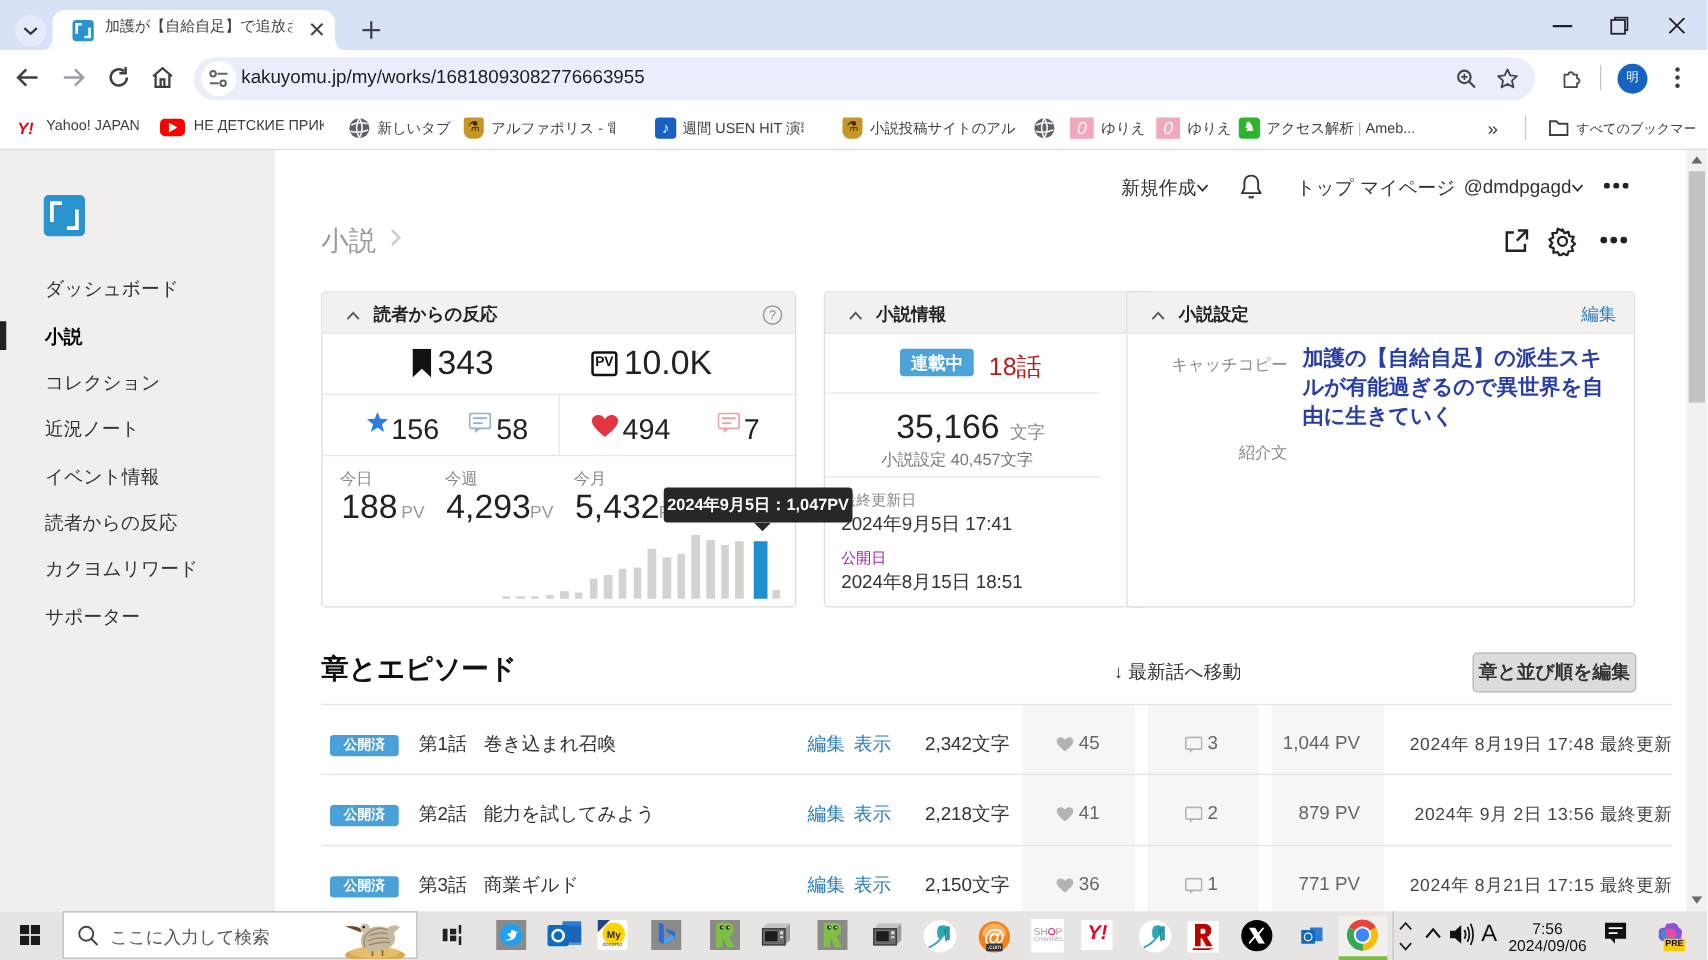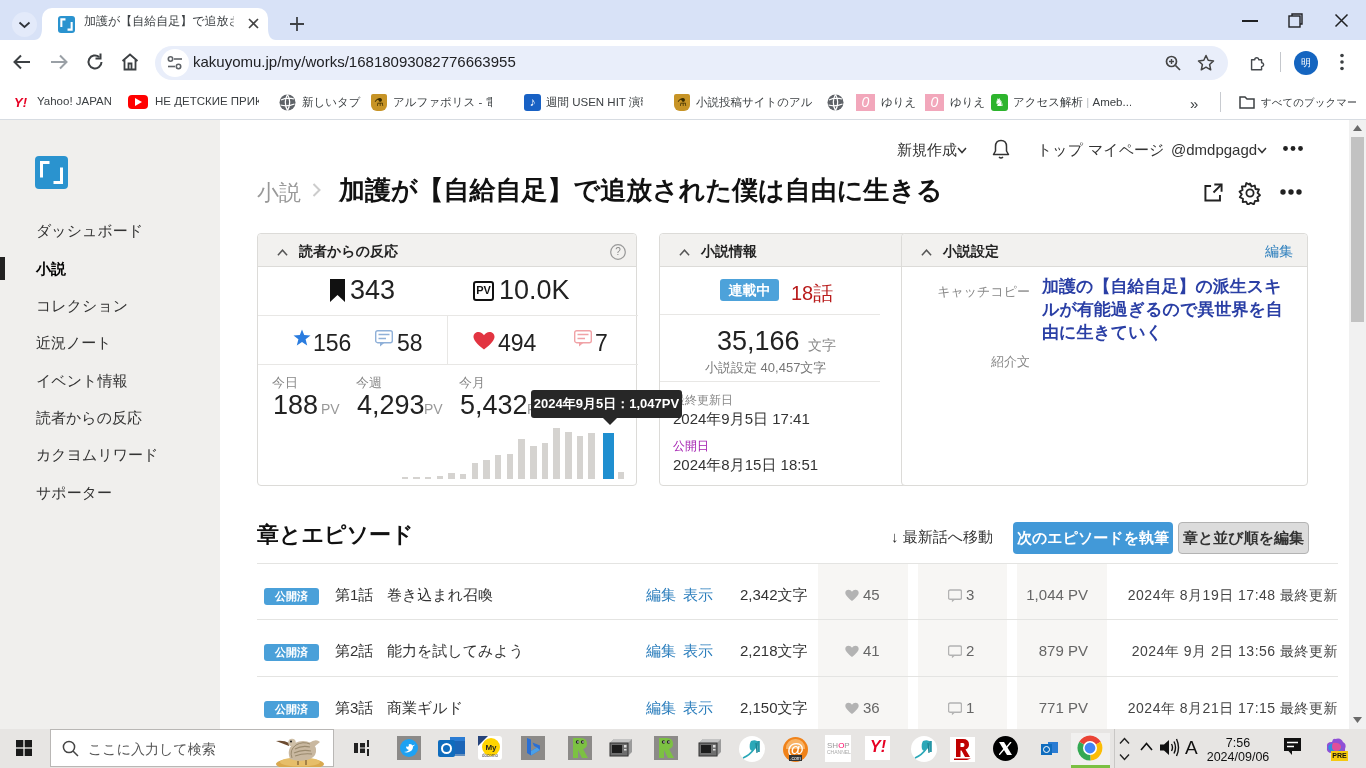--- a/index.html
+++ b/index.html
@@ -187,21 +187,20 @@
 <svg class="abs" style="left:1283px;top:26px" width="20" height="5" viewBox="0 0 20 5">
       <circle cx="2.5" cy="2.5" r="2.4" fill="#222"></circle>
       <circle cx="10" cy="2.5" r="2.4" fill="#222"></circle>
       <circle cx="17.5" cy="2.5" r="2.4" fill="#222"></circle>
     </svg>
 
 <div class="abs" style="left:257px;top:58px;font-size:22px;color:#999">小説</div>
 <svg class="abs" style="left:312px;top:63px" width="9" height="14" viewBox="0 0 9 14">
       <path d="M1.5 1 L7.5 7 L1.5 13" stroke="#ccc" stroke-width="2" fill="none"></path>
     </svg>
-<div class="abs" style="left:339px;top:53px;font-size:26px;font-weight:bold;color:#111">加護が【自給自足】で追放された僕は自由に生きる</div>
 <svg class="abs" style="left:1203px;top:62px" width="21" height="21" viewBox="0 0 26 26">
       <path d="M10 5 L3 5 L3 23 L21 23 L21 16" fill="none" stroke="#222" stroke-width="2.4"></path>
       <path d="M14 3 L23 3 L23 12" fill="none" stroke="#222" stroke-width="2.4"></path>
       <path d="M23 3 L13 13" stroke="#222" stroke-width="2.4"></path>
     </svg>
 <svg class="abs" style="left:1238px;top:61px" width="24" height="24" viewBox="0 0 24 24">
       <circle cx="12" cy="12" r="3.6" fill="none" stroke="#222" stroke-width="1.8"></circle>
       <path d="M12 2.5 L13.5 5.5 L16.8 4.5 L17.5 8 L21 8.5 L19.5 11.8 L22 14.2 L19.3 16.4 L20.4 19.8 L16.9 20 L15.8 23.4 L12.6 21.8 L9.8 23.9 L8.2 20.7 L4.7 21.2 L5 17.7 L1.8 16.2 L3.8 13.3 L1.5 10.6 L4.6 9 L3.9 5.5 L7.4 5.4 L8.3 2 L11.5 3.6 Z" fill="none" stroke="#222" stroke-width="1.8" stroke-linejoin="round"></path>
     </svg>
 <svg class="abs" style="left:1280px;top:69px" width="22" height="6" viewBox="0 0 22 6">
@@ -310,21 +309,20 @@
   <div class="abs" style="left:0px;top:119px;width:128px;font-size:13px;color:#888;text-align:right">紹介文</div>
 </div>
 
 <div class="abs" style="left:531px;top:270px;width:151px;height:28px;background:#272727;border-radius:3px;color:#fff;font-size:13px;font-weight:bold;text-align:center;line-height:28px">2024年9月5日：1,047PV</div>
 <svg class="abs" style="left:603px;top:298px" width="14" height="7" viewBox="0 0 14 7">
       <path d="M0 0 L14 0 L7 7 Z" fill="#272727"></path>
     </svg>
 
 <div class="abs" style="left:257px;top:400px;font-size:22px;font-weight:bold;color:#111">章とエピソード</div>
 <div class="abs" style="left:891px;top:408px;font-size:15px;color:#333">↓ 最新話へ移動</div>
-<div class="abs" style="left:1013px;top:402px;width:160px;height:32px;background:#4299d8;border-radius:4px;color:#fff;font-size:15px;font-weight:bold;text-align:center;line-height:31px">次のエピソードを執筆</div>
 <div class="abs" style="left:1178px;top:402px;width:131px;height:32px;background:#dcdcdc;border:1px solid #b3b3b3;border-radius:4px;color:#333;font-size:15px;font-weight:bold;text-align:center;line-height:29px">章と並び順を編集</div>
 <div class="abs eprow" style="top:443px">
   <div class="abs stripe" style="left:561px;width:90px"></div>
   <div class="abs stripe" style="left:661px;width:89px"></div>
   <div class="abs stripe" style="left:760px;width:90px"></div>
   <div class="abs badge">公開済</div>
   <div class="abs eptitle" style="left:78px">第1話</div>
   <div class="abs eptitle" style="left:130px">巻き込まれ召喚</div>
   <div class="abs eplink" style="left:389px">編集</div>
       <div class="abs eplink" style="left:426px">表示</div>

